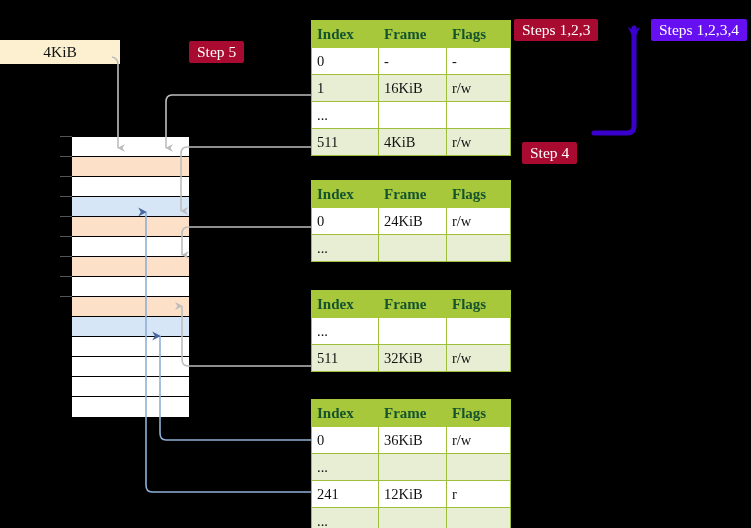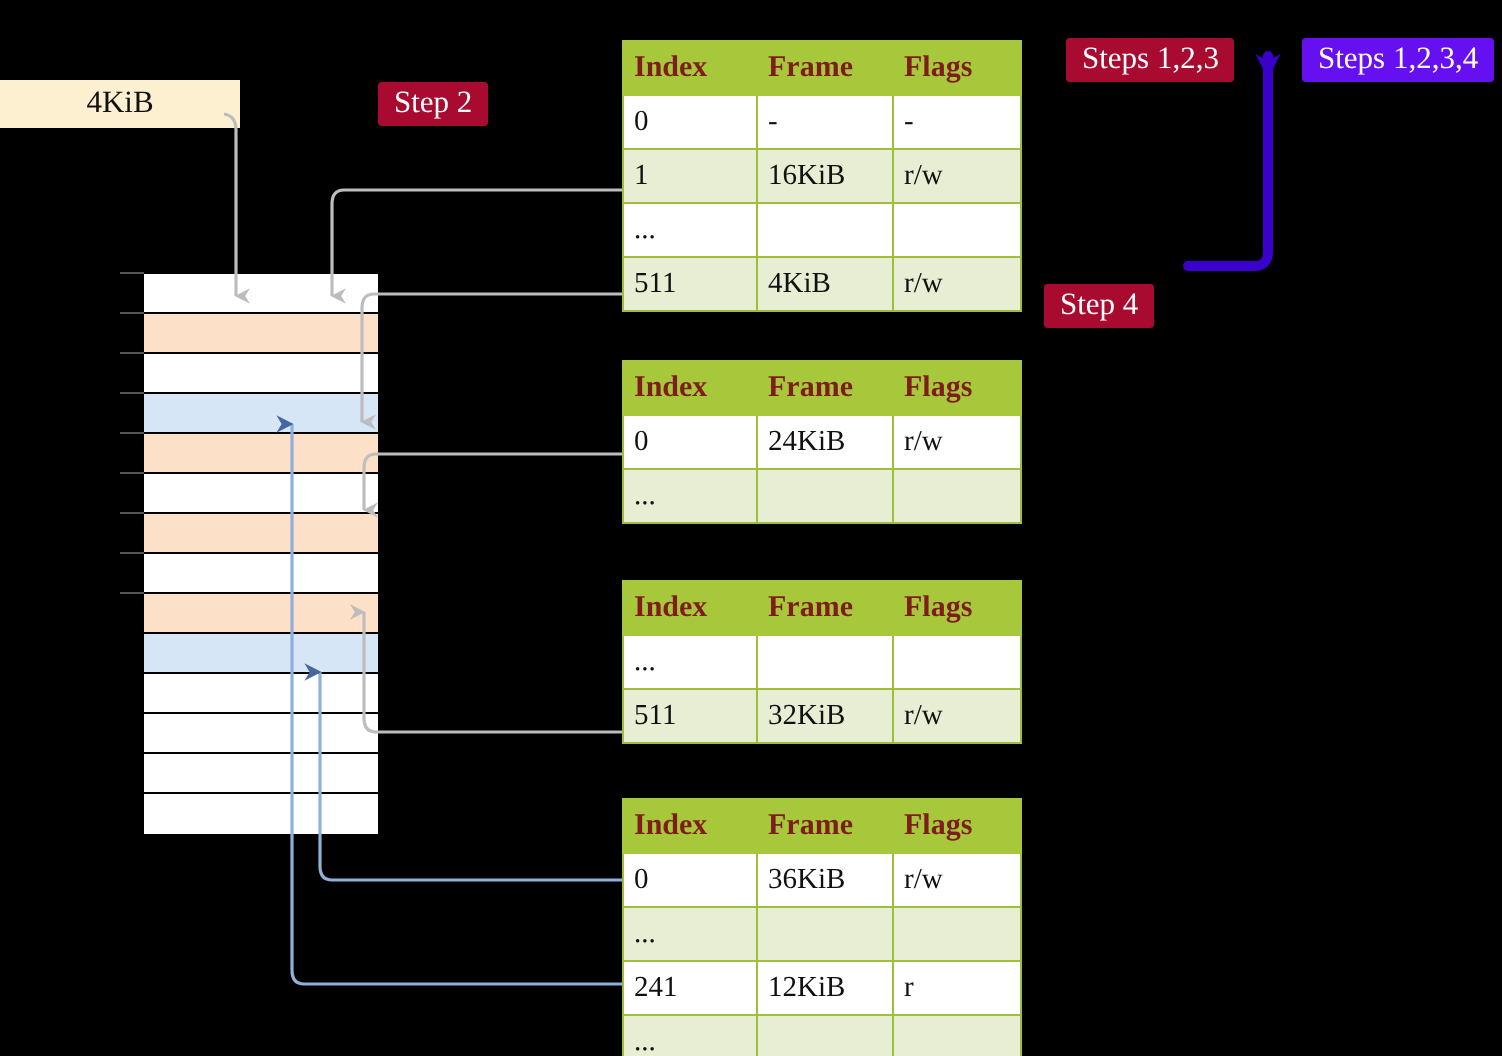--- a/index.html
+++ b/index.html
@@ -5,21 +5,21 @@
   html,body{margin:0;padding:0;background:#000;}
   body{width:751px;height:528px;position:relative;overflow:hidden;
        font-family:"Liberation Serif","DejaVu Serif",serif;}
   .stage{position:absolute;left:0;top:0;width:751px;height:528px;}
 
   
   .pt{position:absolute;border-collapse:collapse;border:1px solid #9fbf3b;
       background:#fff;font-size:14.5px;color:#111;table-layout:fixed;}
   .pt td,.pt th{border:1px solid #9fbf3b;padding:2px 5px;height:22px;
       vertical-align:middle;text-align:left;font-weight:normal;}
-  .pt th{background:#a8c83c;color:#7f1d1d;font-weight:bold;font-size:15px;
+  .pt th{background:#a8c83c;color:#14532d;font-weight:bold;font-size:15px;
       border-color:#a8c83c;}
   .pt th.sep{border-left:1px solid #fff;}
   .pt .c0{width:56px;}
   .pt .c1{width:57px;margin-left:24px;}
   .pt .c2{width:53px;}
   .pt tr.alt td{background:#e7eed3;}
   .pt tr.white td{background:#fff;}
   .pt td.hl{background:#fbf8a0;}
 
   
@@ -81,23 +81,23 @@
       </div>
       <div class="mrow m-blue"></div>
       <div class="mrow m-white"></div>
       <div class="mrow m-white"></div>
       <div class="mrow m-white"></div>
       <div class="mrow m-white"></div>
     </div>
 
   <div class="lab lab-4kib">4KiB</div>
 
-  <div class="lab lab-red" style="left:189px;top:41px;">Step 2</div>
-
-  <div class="lab lab-red" style="left:533px;top:19px;">Steps 1,2,3</div>
+  <div class="lab lab-red" style="left:189px;top:41px;">Step 5</div>
+
+  <div class="lab lab-red" style="left:514px;top:19px;">Steps 1,2,3</div>
 
   <div class="lab lab-purple" style="left:651px;top:19px;">Steps 1,2,3,4</div>
 
   <div class="lab lab-red" style="left:522px;top:142px;">Step 4</div>
 
   <table class="pt" id="tbl-0" style="left:311px;top:20px;width:169px;">
       <thead>
         <tr>
           <th class="c0">Index</th>
           <th class="c1 sep">Frame</th>

